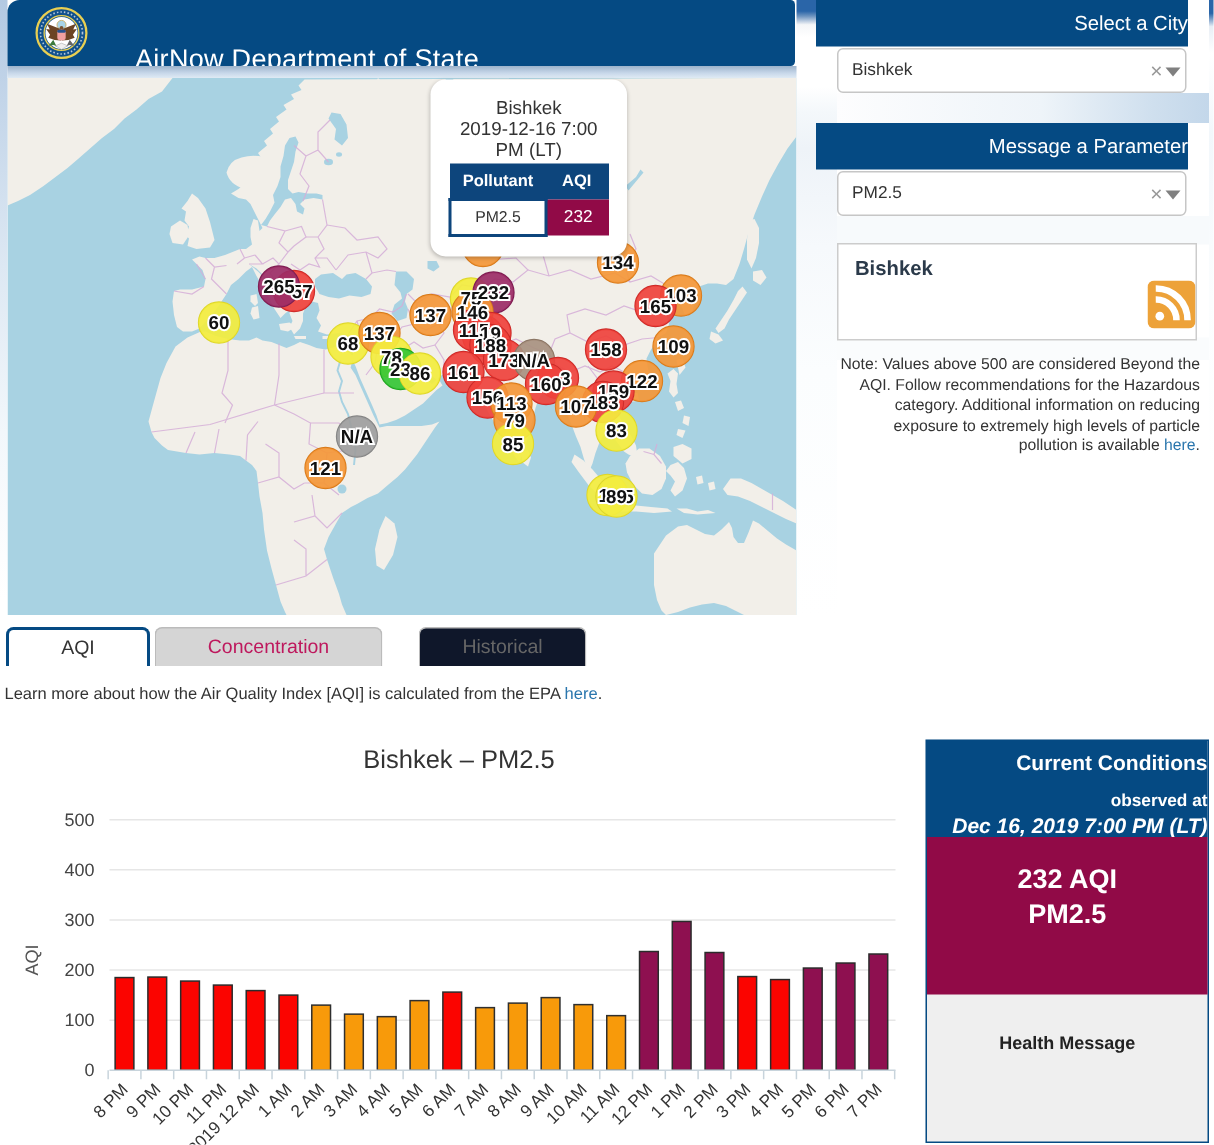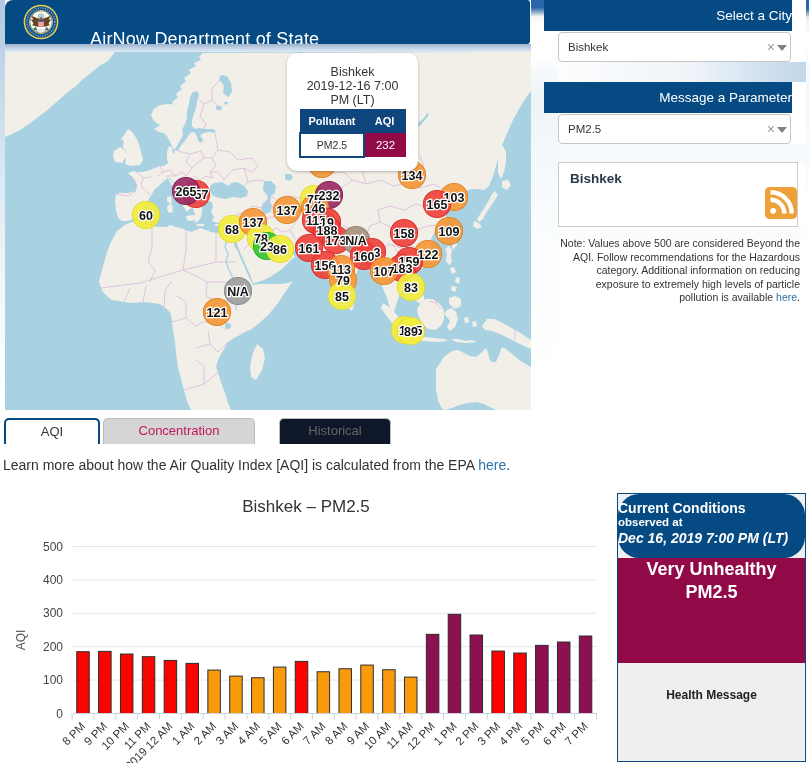--- a/index.html
+++ b/index.html
@@ -22,27 +22,27 @@
 .drop .car{position:absolute;right:3px;top:12px;width:0;height:0;border-left:5.5px solid transparent;border-right:5.5px solid transparent;border-top:6.5px solid #808080;}
 #rssbox{left:558px;top:162px;width:238px;height:63px;background:#fff;border:1px solid #ccc;}
 #rssbox b{position:absolute;left:11px;top:8px;font-size:13.5px;color:#2b3a4a;}
 #note{left:558px;top:237px;width:242px;font-size:10.5px;color:#333;line-height:13.5px;text-align:right;}
 #note a{color:#2a76ad;text-decoration:none;}
 
 .tab{top:418px;height:26px;box-sizing:border-box;font-size:13px;text-align:center;border-radius:5px 5px 0 0;}
 #tab1{left:4px;width:96px;background:#fff;border:2px solid #054a83;border-bottom:none;color:#333;line-height:23px;}
 #tab2{left:103px;width:152px;background:#d5d5d5;border:1px solid #bbb;border-bottom:none;color:#be185d;line-height:24px;}
 #tab3{left:260px;width:112px;background:#0f172a;border:1px solid #bbb;border-bottom:none;color:#666;line-height:24px;margin-left:19px;}
-#learn{left:3px;top:457px;font-size:14px;color:#333;}
+#learn{left:3px;top:457px;font-size:11px;color:#333;}
 #learn a{color:#2a76ad;text-decoration:none;}
 
 #cc{left:617px;top:493px;width:189px;height:269px;border:1px solid #054a83;box-sizing:border-box;background:#efefef;}
-#cchead{position:absolute;left:0;top:0;width:100%;height:64px;background:#054a83;color:#fff;text-align:left;border-radius:21px;}
+#cchead{position:absolute;left:0;top:0;width:100%;height:64px;background:#054a83;color:#fff;text-align:right;}
 #cchead .l1{font-size:14px;font-weight:bold;margin-top:6px;}
-#cchead .l2{font-size:11.5px;font-weight:bold;margin-top:0;}
+#cchead .l2{font-size:11.5px;font-weight:bold;margin-top:12px;}
 #cchead .l3{font-size:14px;font-weight:bold;margin-top:2px;font-style:italic;}
 #ccmain{position:absolute;left:0;top:64px;width:100%;height:105px;background:#910a47;color:#fff;text-align:center;font-weight:bold;font-size:18px;}
 #ccmain div{line-height:23px;}
 #ccfoot{position:absolute;left:0;top:186px;width:100%;text-align:center;}
 #ccfoot .hm{font-size:12px;font-weight:bold;color:#222;margin-top:8px;}
 #ccfoot .tx{font-size:11.2px;color:#333;text-align:left;margin:6px 6px 0 8px;line-height:15.2px;}
 </style></head>
 <body>
 <div class="abs" id="skyL"></div>
 <div class="abs" id="skyM"></div>
@@ -384,19 +384,19 @@
     </g>
 </svg>
 
 <div class="abs" id="cc">
  <div id="cchead">
       <div class="l1">Current Conditions</div>
       <div class="l2">observed at</div>
       <div class="l3">Dec 16, 2019 7:00 PM (LT)</div>
     </div>
  <div id="ccmain">
-      <div>Very Unhealthy</div>
+      <div style="padding-top:17px;">232 AQI</div>
       <div>PM2.5</div>
     </div>
  <div id="ccfoot">
       <div class="hm">Health Message</div>
     </div>
 </div>
 
 </body></html>

